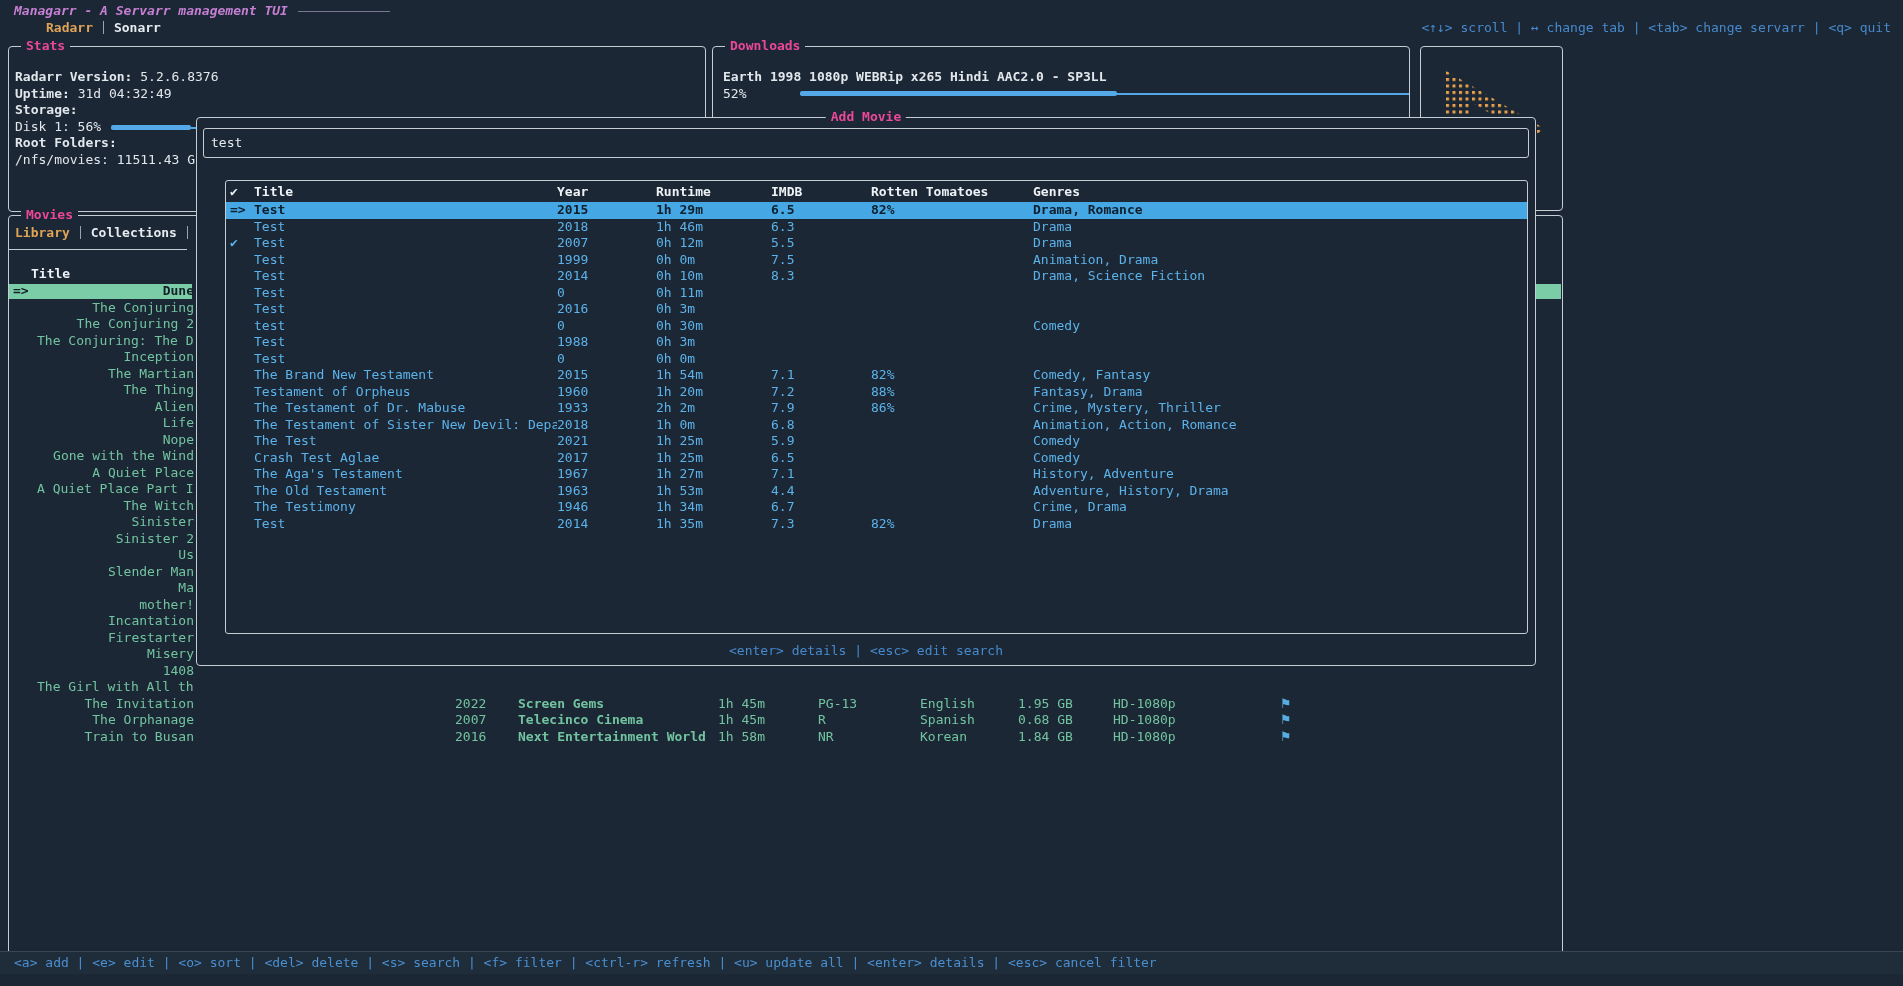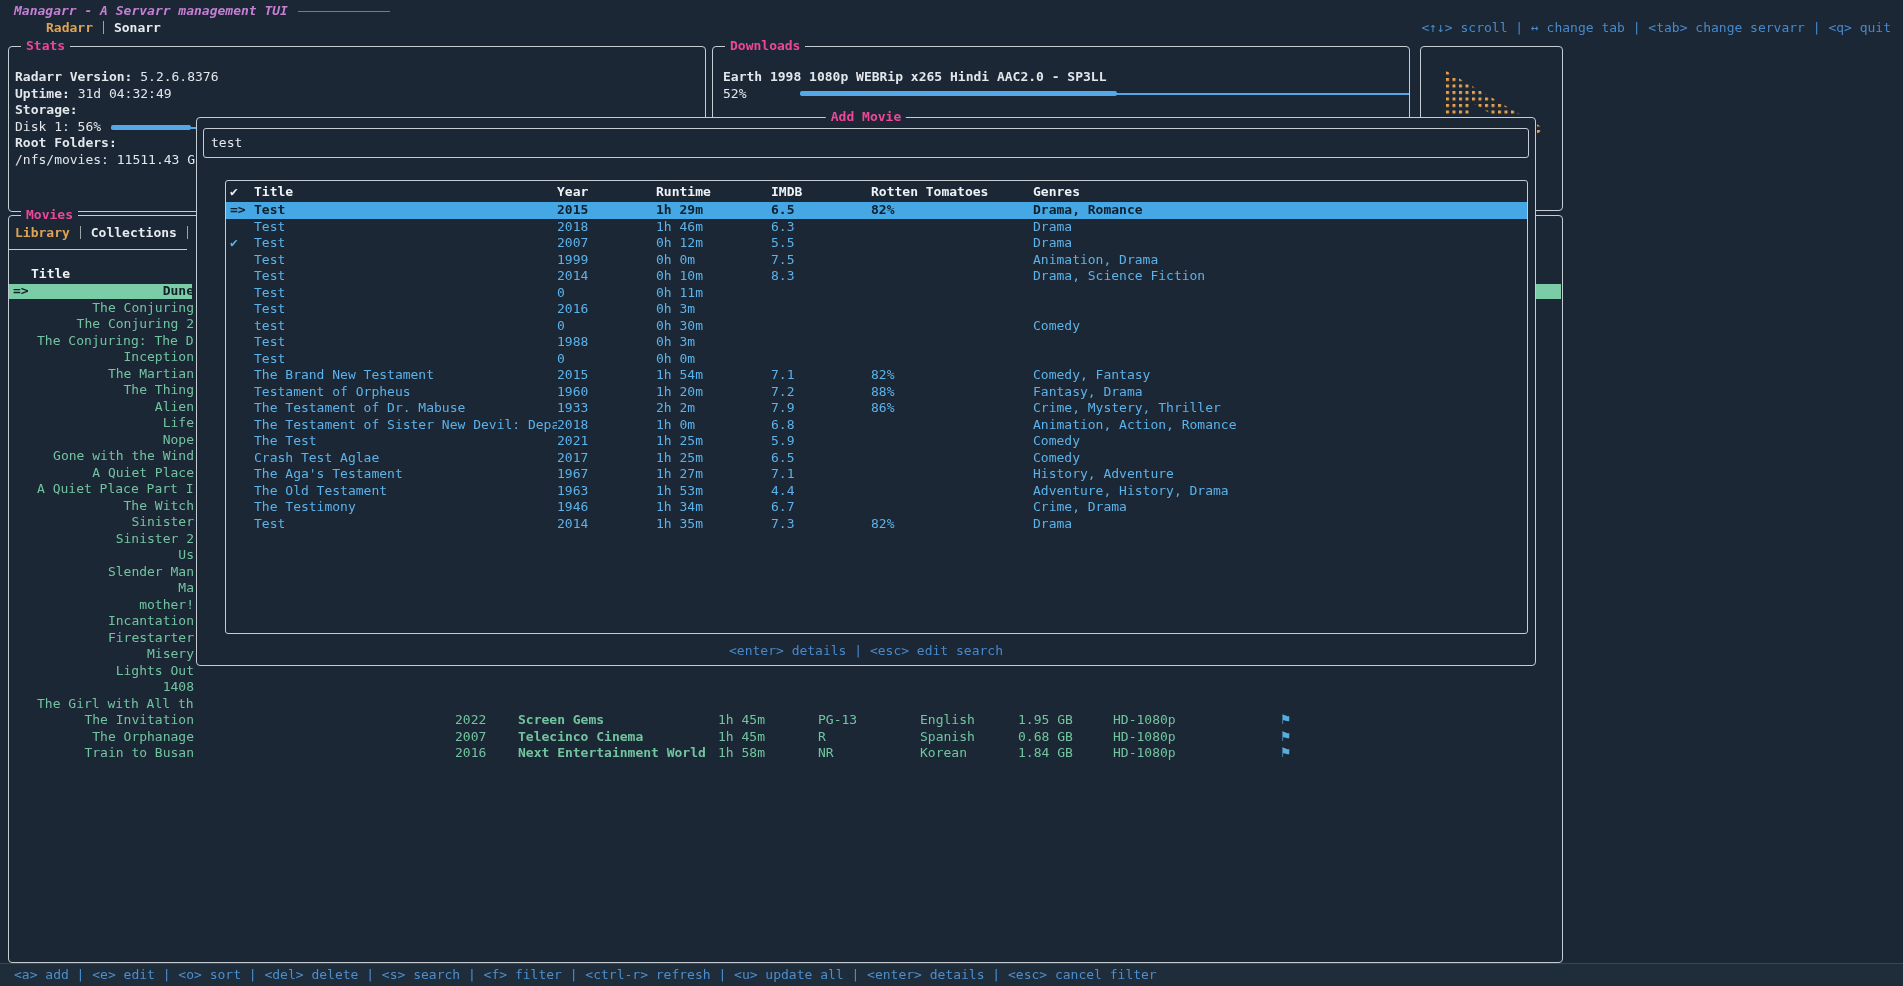--- a/index.html
+++ b/index.html
@@ -84,21 +84,21 @@
   .results-header { padding-top:3px; padding-bottom:2px; height:21px; line-height:16px; font-weight:bold; color:#eef2f6; }
   .results-header span { overflow:hidden; white-space:nowrap; }
   .resrow { height:16.5px; line-height:16.5px; color:#5cb2ea; }
   .resrow span { overflow:hidden; white-space:nowrap; }
   .resrow.selected { background:#45a7e3; color:#0f1f2c; font-weight:bold; }
   .lib-check { color:#5cb2ea; }
   .resrow.selected .lib-check { color:#0f1f2c; }
   .modal-help { position:absolute; bottom:7px; left:0; width:100%; text-align:center; color:#4789cc; }
 
   
-  .footer { position:absolute; left:0; bottom:0; width:100%; height:23px; line-height:22px; padding-left:14px; color:#4a8fd0; background:#1f2c3a; border-top:1px solid #394553; white-space:nowrap; }
+  .footer { position:absolute; left:0; bottom:12px; width:100%; height:23px; line-height:22px; padding-left:14px; color:#4a8fd0; background:#1f2c3a; border-top:1px solid #394553; white-space:nowrap; }
 </style>
 </head>
 <body>
 
 <div class="app">
 
   <div class="titlebar">
     <span class="app-title">Managarr - A Servarr management TUI</span><span class="title-rule"></span>
   </div>
 
@@ -477,33 +477,20 @@
           <span class="cell c-studio"></span>
           <span class="cell c-runtime"></span>
           <span class="cell c-cert"></span>
           <span class="cell c-lang"></span>
           <span class="cell c-size"></span>
           <span class="cell c-quality"></span>
           <span class="cell c-flag flag-icon"></span>
           <span class="tags-cell"></span>
         </div>
 
-        <div class="movrow">
-          <span class="marker"></span>
-          <span class="mtitle">Lights Out</span>
-          <span class="cell c-year"></span>
-          <span class="cell c-studio"></span>
-          <span class="cell c-runtime"></span>
-          <span class="cell c-cert"></span>
-          <span class="cell c-lang"></span>
-          <span class="cell c-size"></span>
-          <span class="cell c-quality"></span>
-          <span class="cell c-flag flag-icon"></span>
-          <span class="tags-cell"></span>
-        </div>
 
         <div class="movrow">
           <span class="marker"></span>
           <span class="mtitle">1408</span>
           <span class="cell c-year"></span>
           <span class="cell c-studio"></span>
           <span class="cell c-runtime"></span>
           <span class="cell c-cert"></span>
           <span class="cell c-lang"></span>
           <span class="cell c-size"></span>

